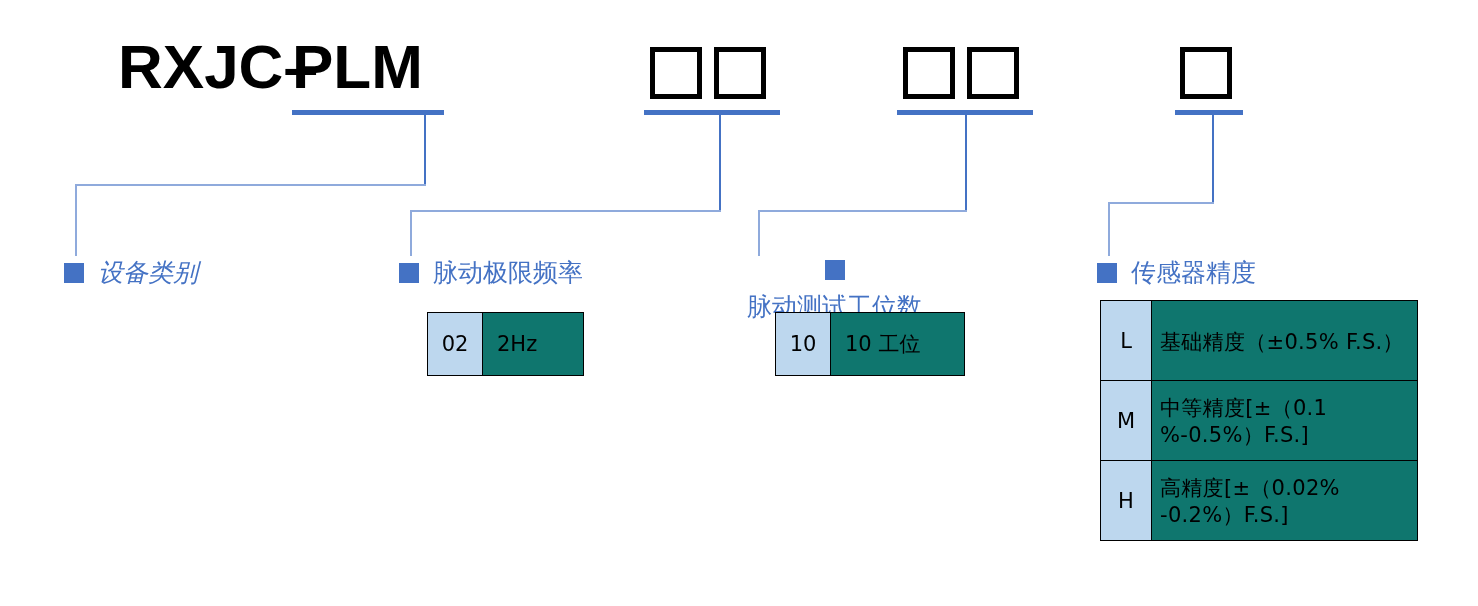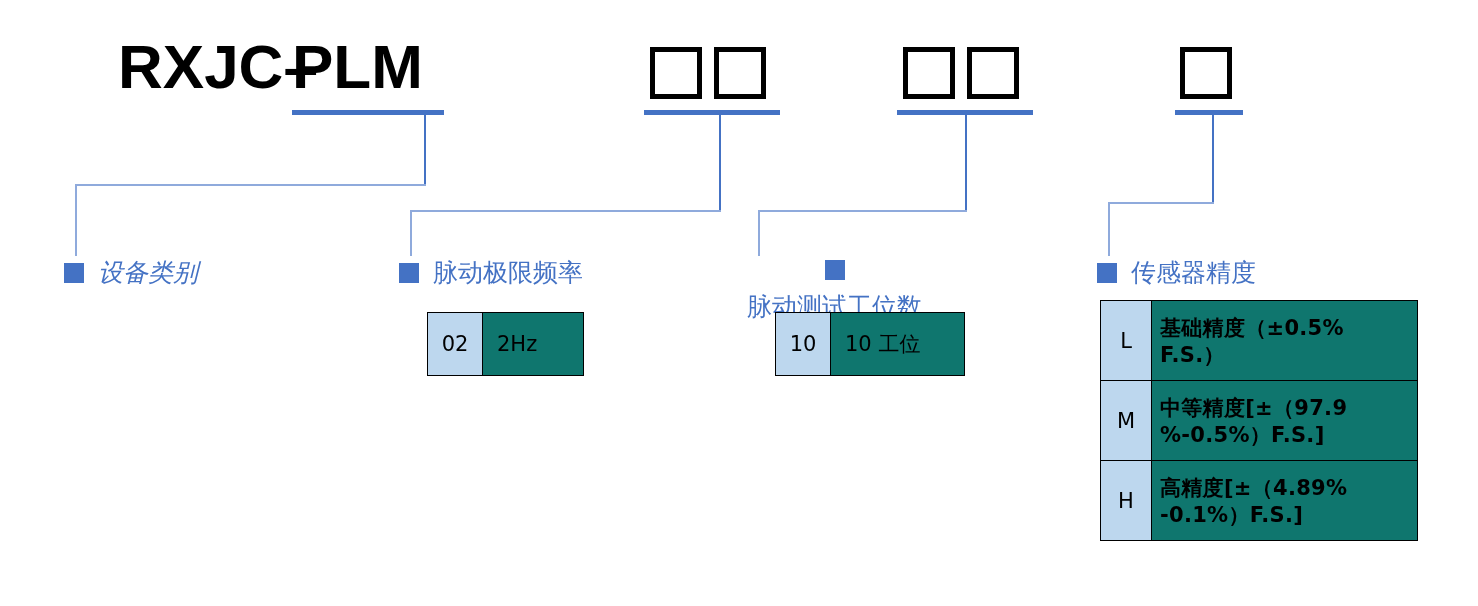--- a/index.html
+++ b/index.html
@@ -118,21 +118,20 @@
   .table-small .opt-desc { padding-left: 14px; }
 
   
   #accuracy-table { width: 318px; }
   #accuracy-table .opt-code { width: 48px; }
   #accuracy-table .opt-desc {
     font-size: 21px;
     line-height: 1.28;
     padding: 7px 6px 4px 8px;
     letter-spacing: 0.3px;
-    font-weight: bold;
   }
   #accuracy-table tr { height: 80px; }
 </style>
 </head>
 <body>
 
 <div id="canvas">
 
   <span class="model-text" id="model-prefix">RXJC–</span>
 
@@ -206,22 +205,22 @@
   </table>
 
   <table class="opt-table" id="accuracy-table" style="left:1100px; top:300px;">
     <tbody>
       <tr>
         <td class="opt-code">L</td>
         <td class="opt-desc">基础精度（±0.5% F.S.）</td>
       </tr>
       <tr>
         <td class="opt-code">M</td>
-        <td class="opt-desc">中等精度[±（97.9 %-0.5%）F.S.]</td>
+        <td class="opt-desc">中等精度[±（0.1 %-0.5%）F.S.]</td>
       </tr>
       <tr>
         <td class="opt-code">H</td>
-        <td class="opt-desc">高精度[±（4.89% -0.1%）F.S.]</td>
+        <td class="opt-desc">高精度[±（0.02% -0.2%）F.S.]</td>
       </tr>
     </tbody>
   </table>
 
 </div>
 
 </body></html>

